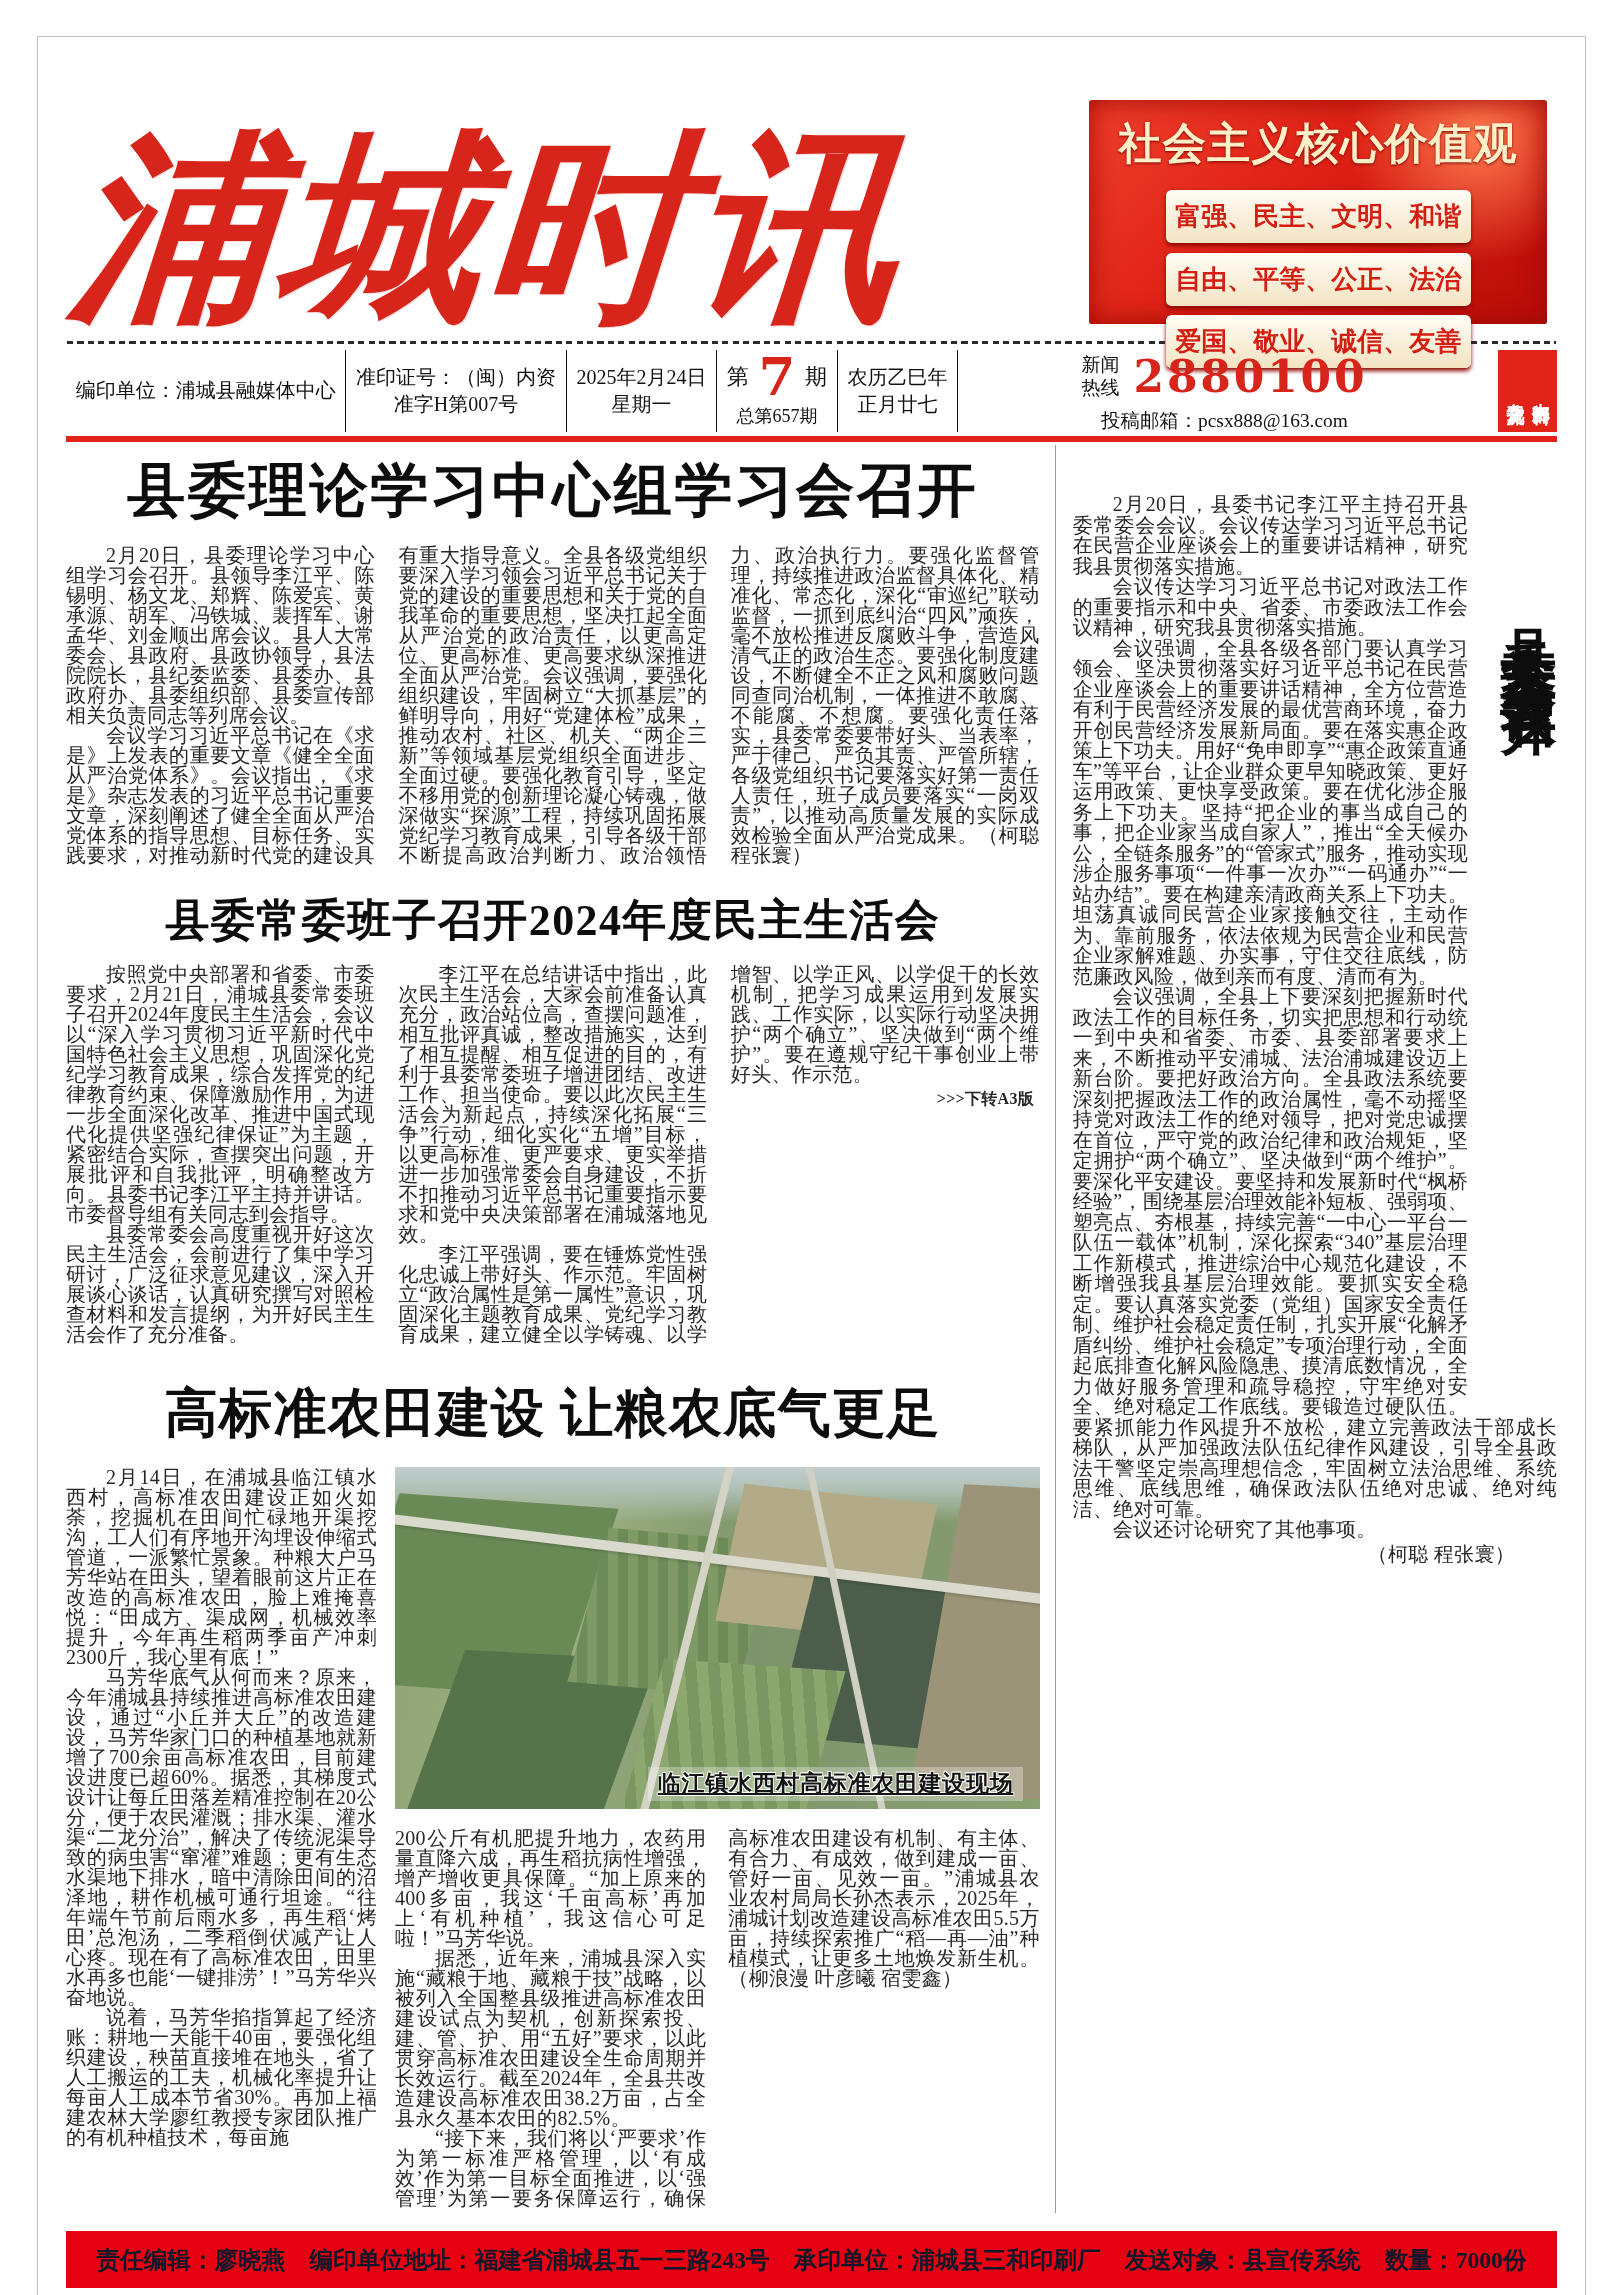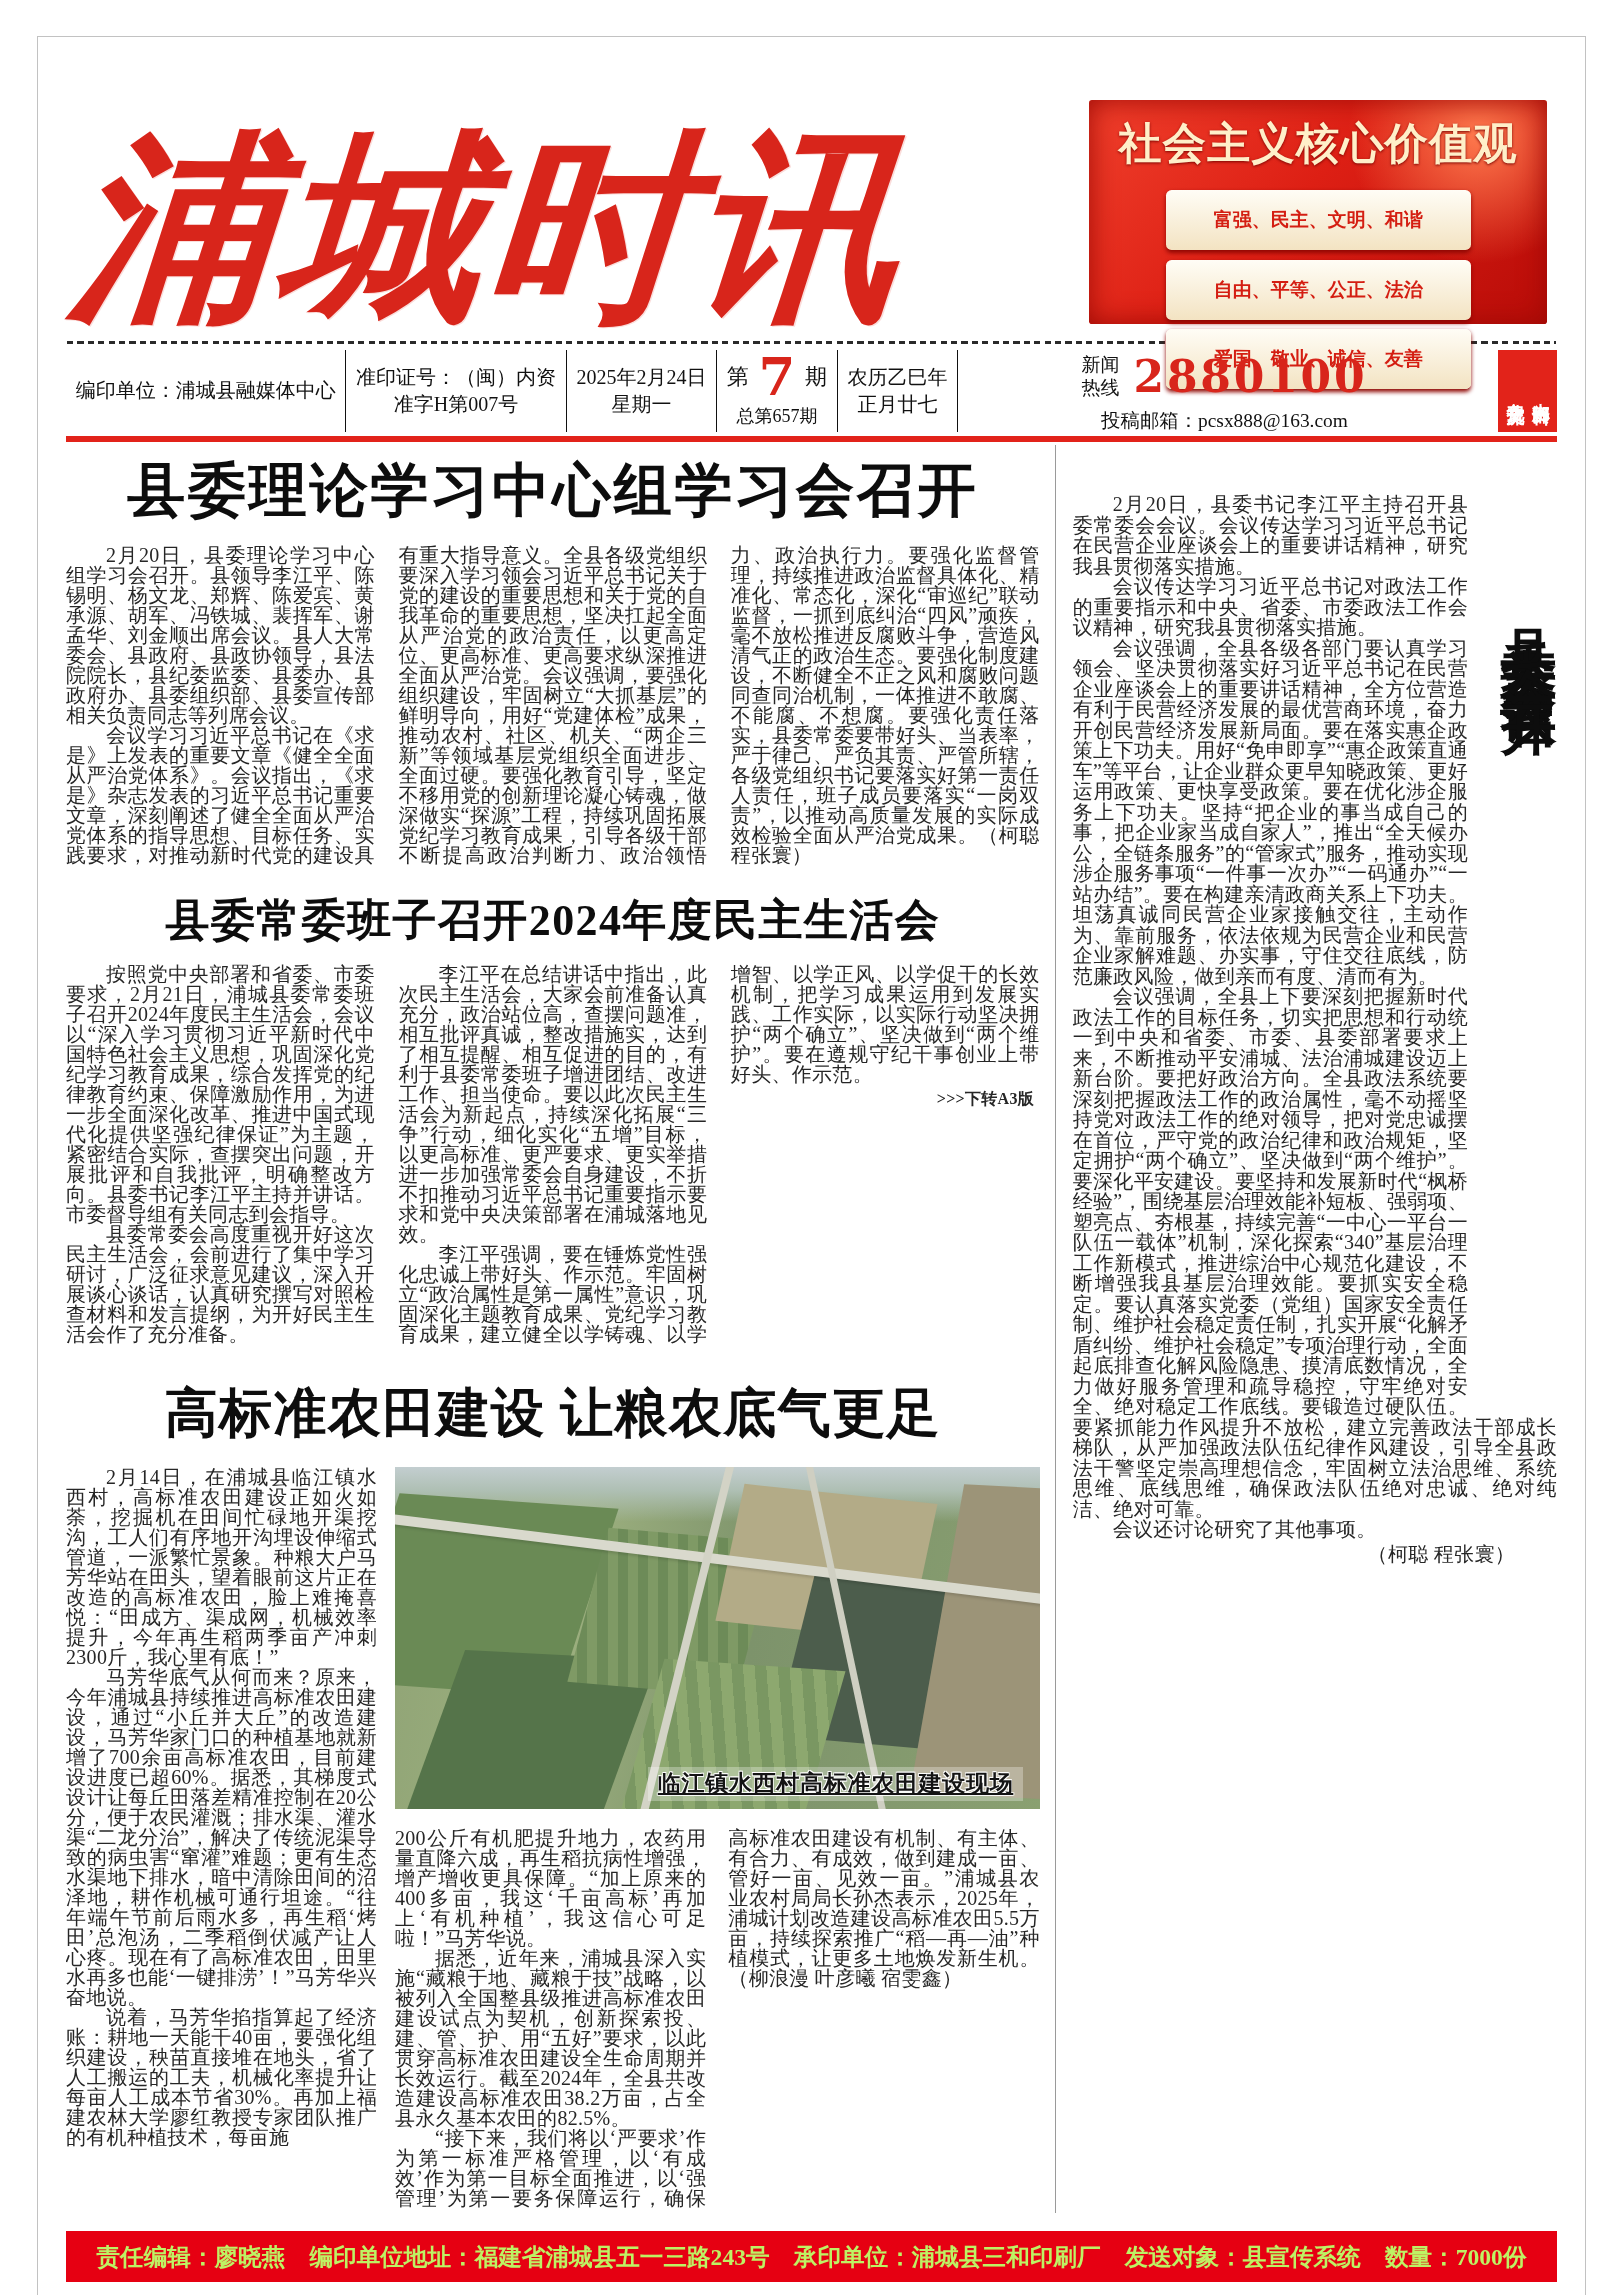--- a/index.html
+++ b/index.html
@@ -11,21 +11,21 @@
   .mast-title{flex:1;font-family:"DejaVu Serif","Liberation Serif",serif;font-weight:bold;font-style:italic;
               font-size:203px;line-height:1;color:#d8251b;letter-spacing:4.2px;transform:skewX(-4deg);
               white-space:nowrap;text-shadow:1.4px 1.4px 0 #e4564d33;}
   .poster{width:458px;height:224px;border-radius:2.8px;margin:0 2.8px 4.2px 0;padding:12.5px 16.7px;box-sizing:border-box;
           background:radial-gradient(circle at 85% 15%,#ff7a4e 0%,rgba(255,122,78,0) 30%),
                      linear-gradient(135deg,#f0402c 0%,#dd1f14 45%,#b80c08 100%);
           display:flex;flex-direction:column;align-items:center;box-shadow:inset 0 0 28px #9d0a05;}
   .poster-title{font-weight:900;font-size:43px;letter-spacing:1.4px;color:#ffefc9;white-space:nowrap;
                 text-shadow:0 1.4px 2.8px #7c0502;margin:2.8px 0 7px;}
   .poster-row{width:305px;text-align:center;background:linear-gradient(180deg,#fffdf6 0%,#f3e3c2 100%);
-              border-radius:5.6px;margin-top:9.7px;padding:17px 0;font-weight:900;font-size:19px;color:#d41e12;
+              border-radius:5.6px;margin-top:9.7px;padding:9px 0;font-weight:900;font-size:26px;color:#d41e12;
               box-shadow:0 2.1px 4.2px #8f0703;white-space:nowrap;}
   
   .dashes{height:3.5px;margin:5.6px 1.4px 0;
           background:repeating-linear-gradient(90deg,#2a2a2a 0 6.2px,transparent 6.2px 10.4px);}
   .infobar{display:flex;align-items:stretch;height:82px;margin-top:5.6px;}
   .ib-cell{display:flex;flex-direction:column;justify-content:center;align-items:center;padding:0 9.7px;
            border-left:1.4px solid #111;font-size:20px;line-height:1.35;white-space:nowrap;color:#111;}
   .ib-cell:first-child{border-left:none;align-items:flex-start;}
   .ib-issue-row{display:flex;align-items:center;gap:9.7px;font-size:22px;}
   .ib-issue-num{font-size:53px;line-height:0.9;color:#d8251b;font-weight:bold;font-family:"DejaVu Serif",serif;}
@@ -76,22 +76,22 @@
            background:rgba(255,255,255,0.30);padding:1.4px 9.7px;letter-spacing:0.7px;
            text-shadow:-0.7px -0.7px 0 #fff,0.7px -0.7px 0 #fff,-0.7px 0.7px 0 #fff,0.7px 0.7px 0 #fff;text-decoration:underline;}
   .a3body2{margin-top:19.4px;column-count:2;column-gap:22px;column-fill:auto;height:380px;overflow:hidden;}
   
   .vhead-float{float:right;width:89px;height:909px;display:flex;justify-content:flex-end;}
   .vtext{writing-mode:vertical-rl;text-orientation:upright;font-weight:900;font-size:56px;line-height:1.0;
          letter-spacing:9.7px;color:#0d0d0d;padding-top:90px;}
   .rc-body{font-size:20px;line-height:20.5px;}
   .sig{text-align:right;padding-right:42px;margin-top:4.2px;font-size:20px;}
   
-  .footbar{display:flex;justify-content:space-between;align-items:center;background:#e60012;color:#bef264;
-           font-weight:900;font-size:23.6px;height:51px;margin-top:18px;padding:0 30.5px;white-space:nowrap;}
+  .footbar{display:flex;justify-content:space-between;align-items:center;background:#e60012;color:#0f172a;
+           font-weight:900;font-size:23.6px;height:57px;margin-top:18px;padding:0 30.5px;white-space:nowrap;}
 </style>
 </head>
 <body>
 
 <div class="sheet">
 
   <header class="mast">
     <div class="mast-title">浦城时讯</div>
     <div class="poster">
       <div class="poster-title">社会主义核心价值观</div>

